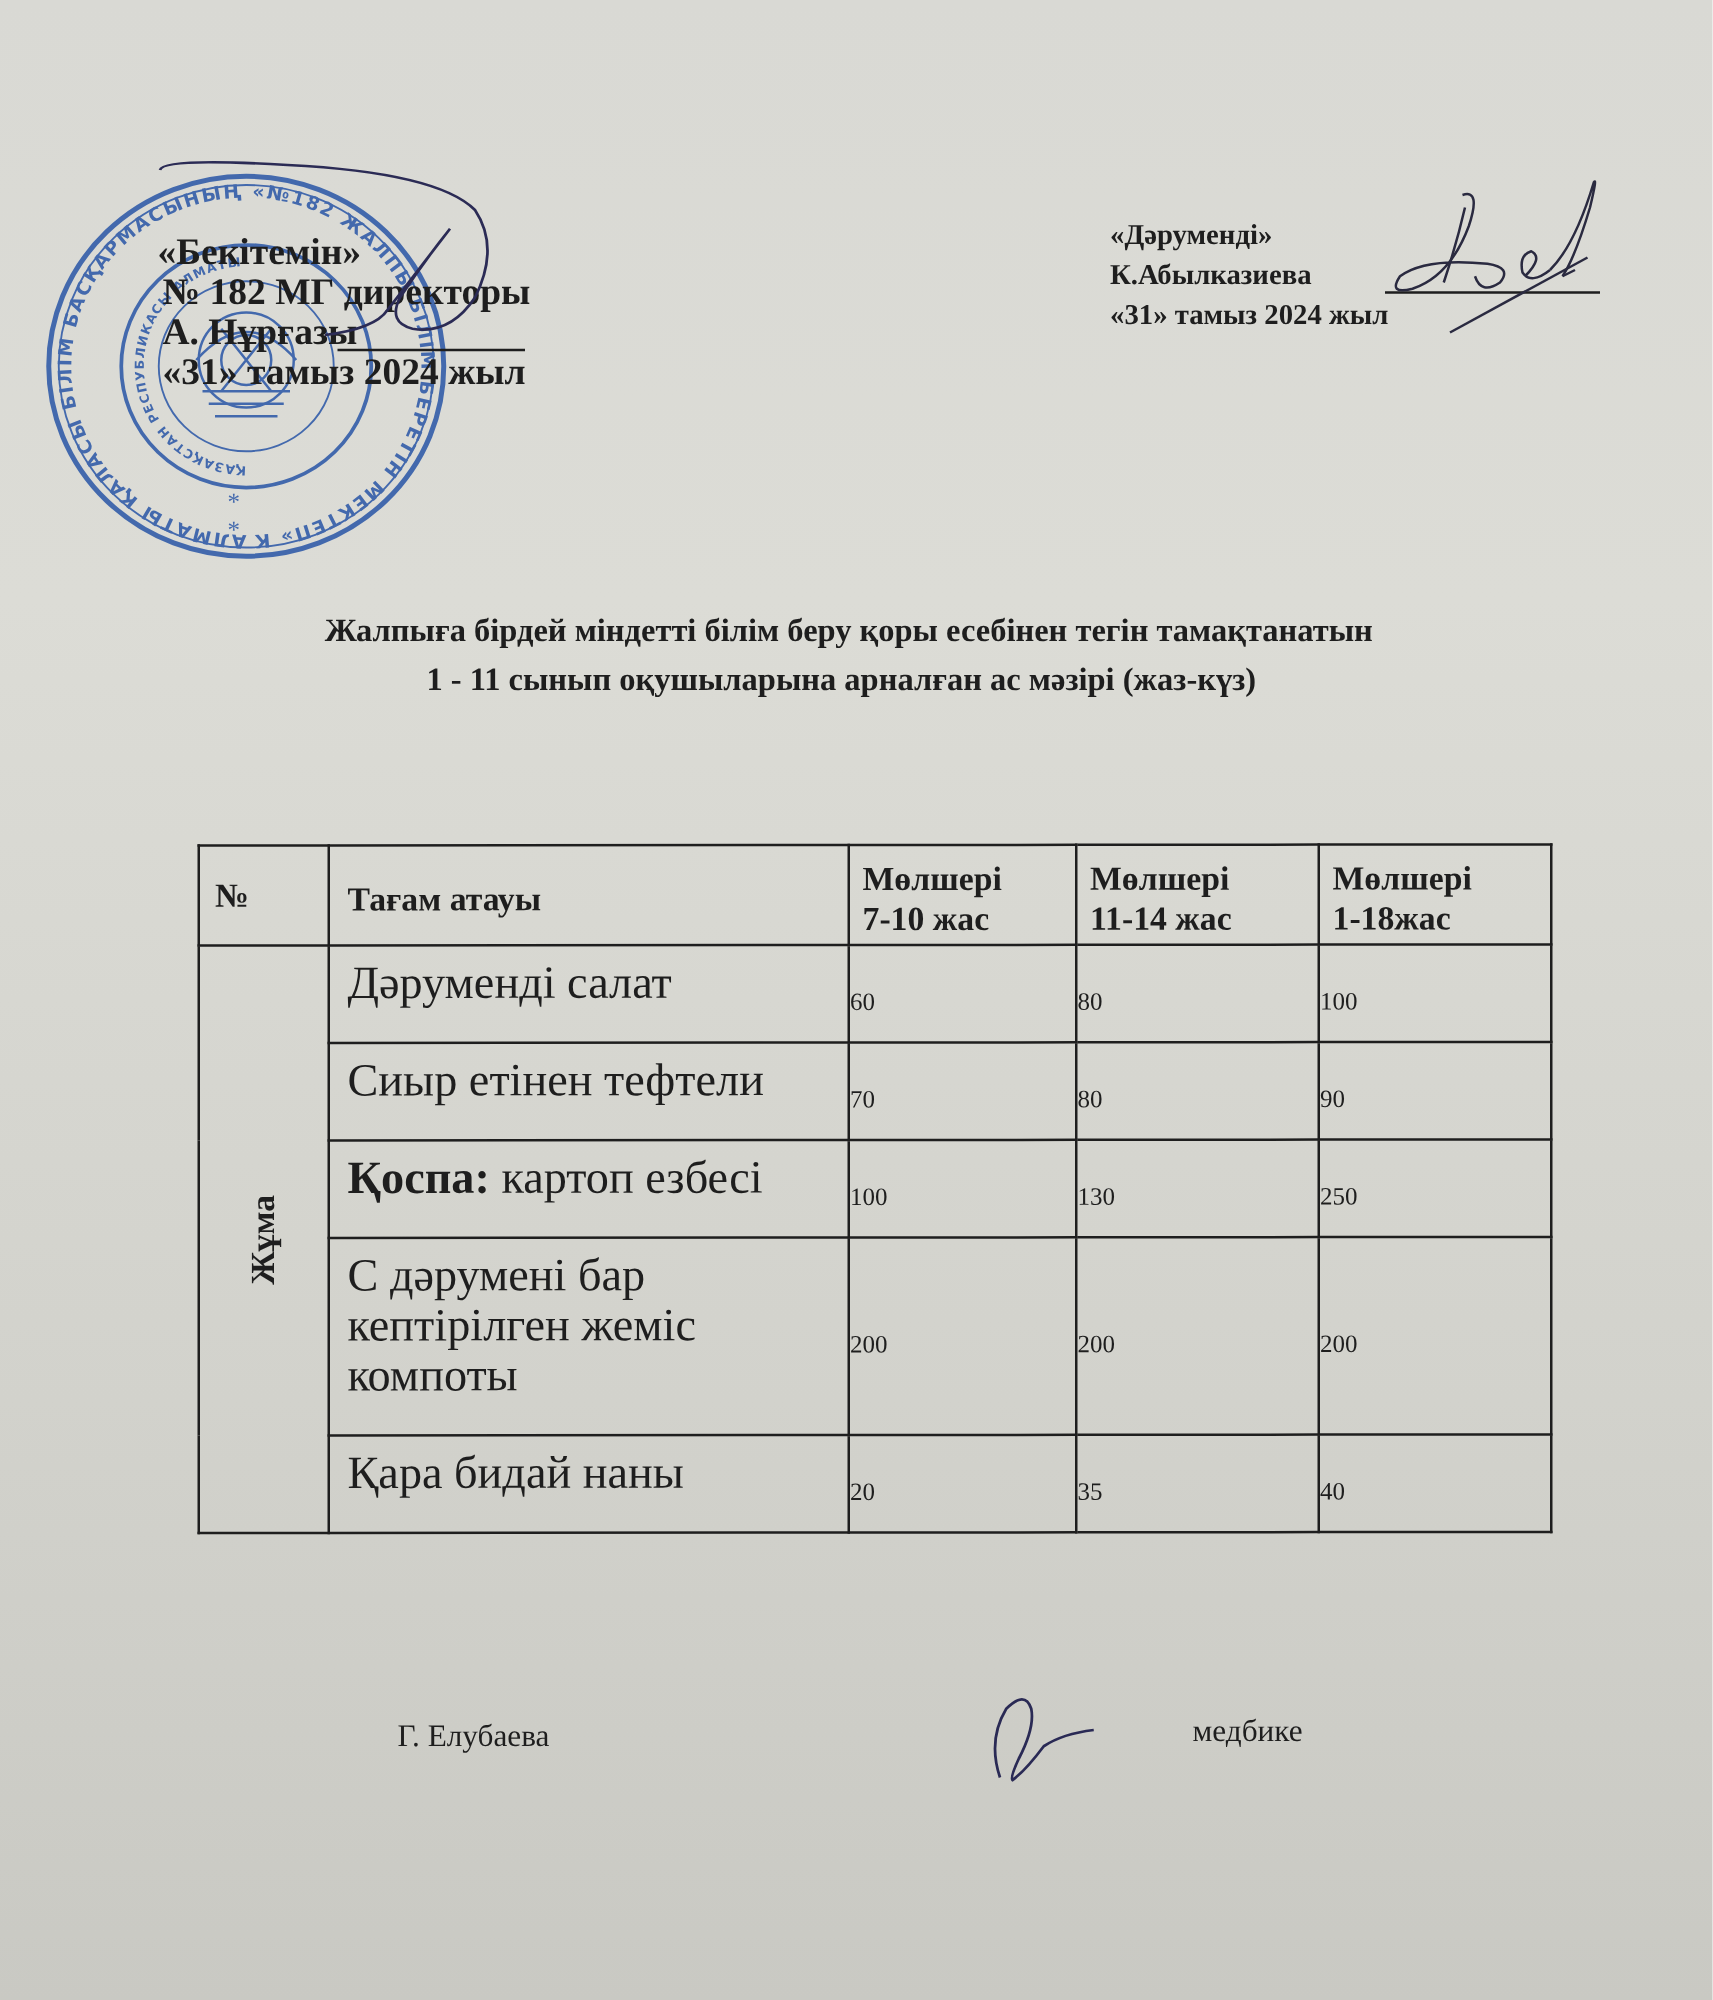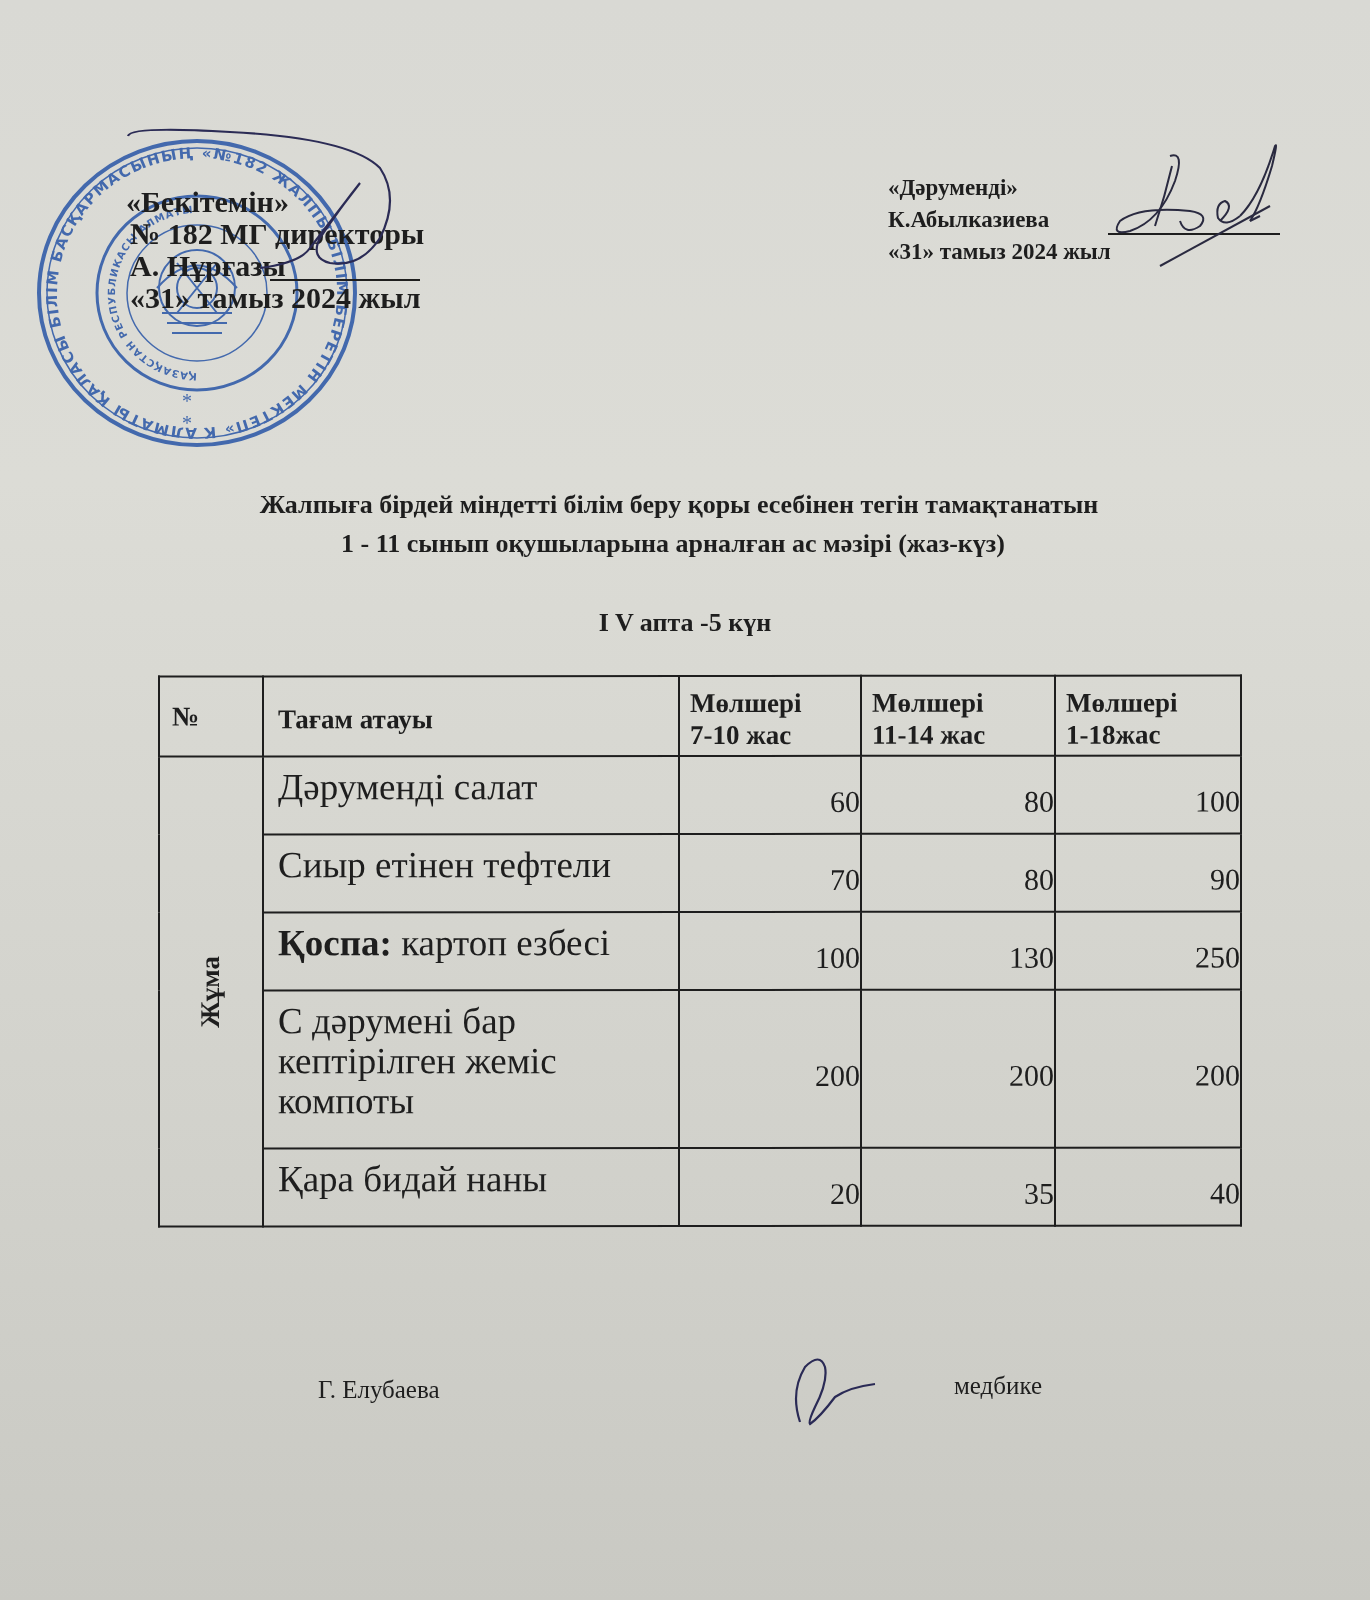--- a/index.html
+++ b/index.html
@@ -157,24 +157,24 @@
     font-weight: bold;
     font-size: 27px;
     white-space: nowrap;
   }
   .menu-table td.name-cell {
     padding: 10px 10px 0 14px;
     line-height: 40px;
     font-size: 37px;
   }
   .menu-table td.qty-cell {
-    text-align: right;
+    text-align: left;
     vertical-align: middle;
     padding-top: 14px;
-    font-size: 30px;
+    font-size: 20px;
   }
   .row-h { height: 78px; }
   .row-h-tall { height: 158px; }
   .menu-table .bold-prefix { font-weight: bold; }
 
   
   .footer-name {
     position: absolute;
     left: 318px;
     top: 1376px;
@@ -251,21 +251,20 @@
       <path d="M72,30 Q65,60 55,90"></path>
       <path d="M120,85 Q135,70 125,65 Q115,68 118,82 Q125,92 140,80"></path>
       <path d="M140,80 Q160,60 175,10 Q178,5 172,30 Q160,70 150,85"></path>
       <path d="M150,85 L160,80"></path>
       <path d="M170,70 L60,130"></path>
     </g>
   </svg>
 
   <div class="title t1">Жалпыға бірдей міндетті білім беру қоры  есебінен тегін тамақтанатын</div>
   <div class="title t2">1 - 11 сынып оқушыларына арналған ас мәзірі  (жаз-күз)</div>
-  <div class="week-label">I V апта -5 күн</div>
 
   <table class="menu-table">
     <colgroup>
       <col class="col-no">
         <col class="col-name">
         <col class="col-q1">
         <col class="col-q2">
         <col class="col-q3">
     </colgroup>
     <thead>

